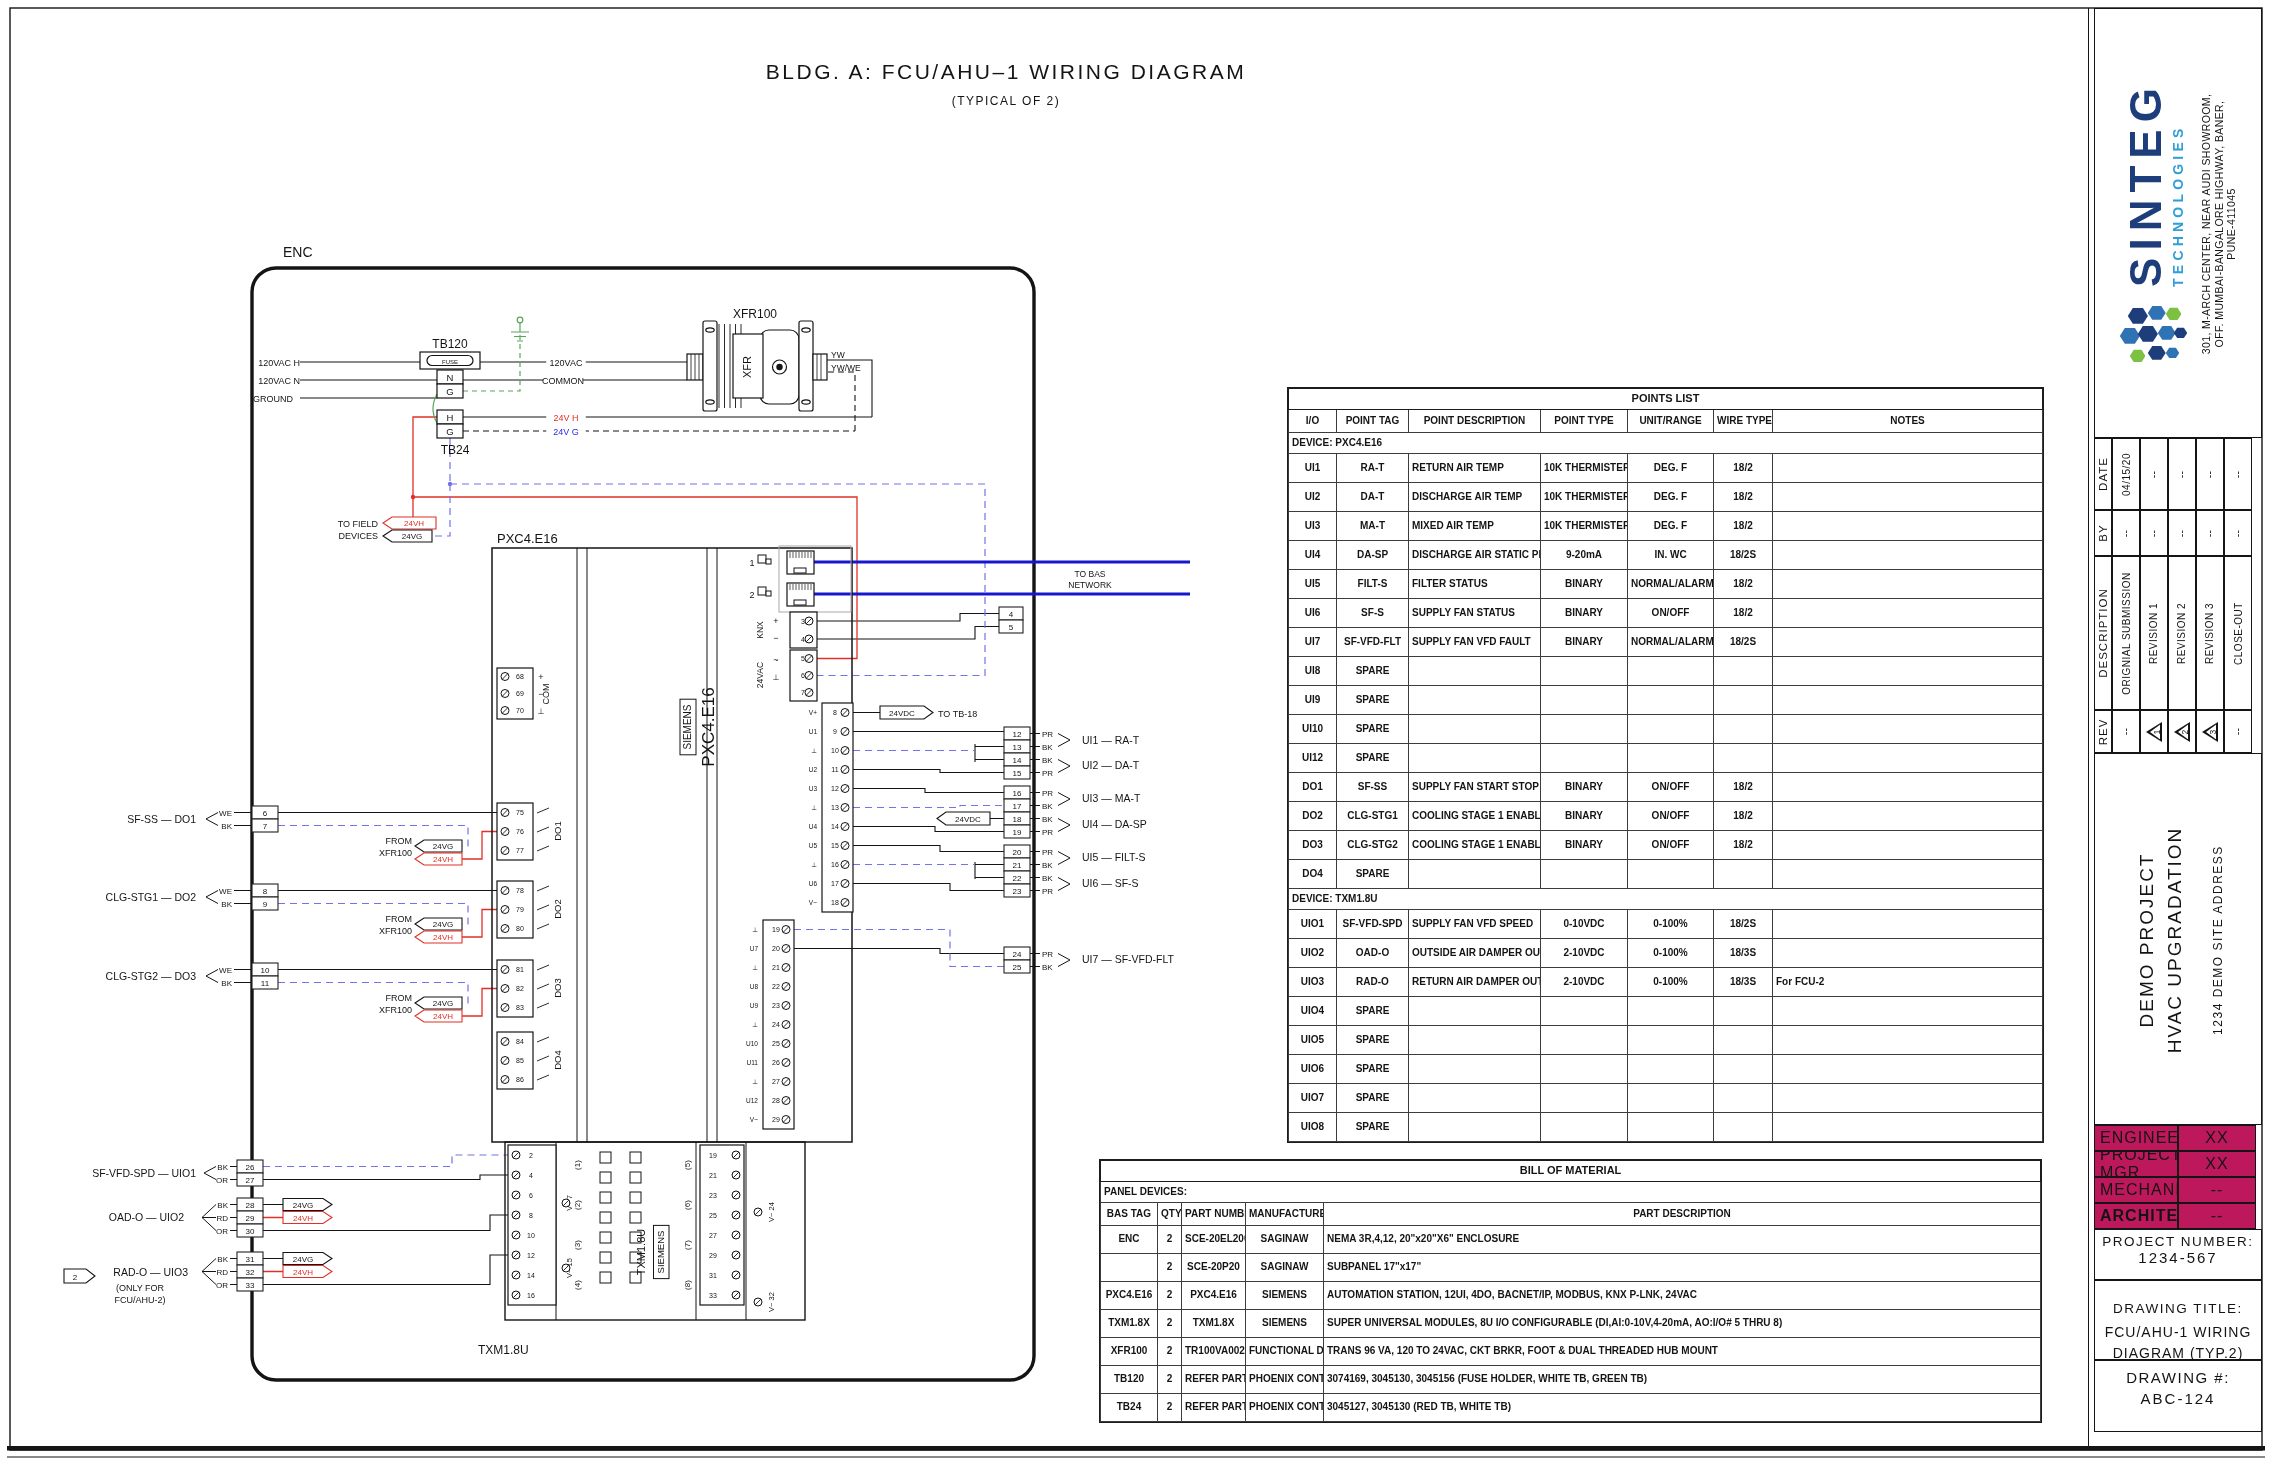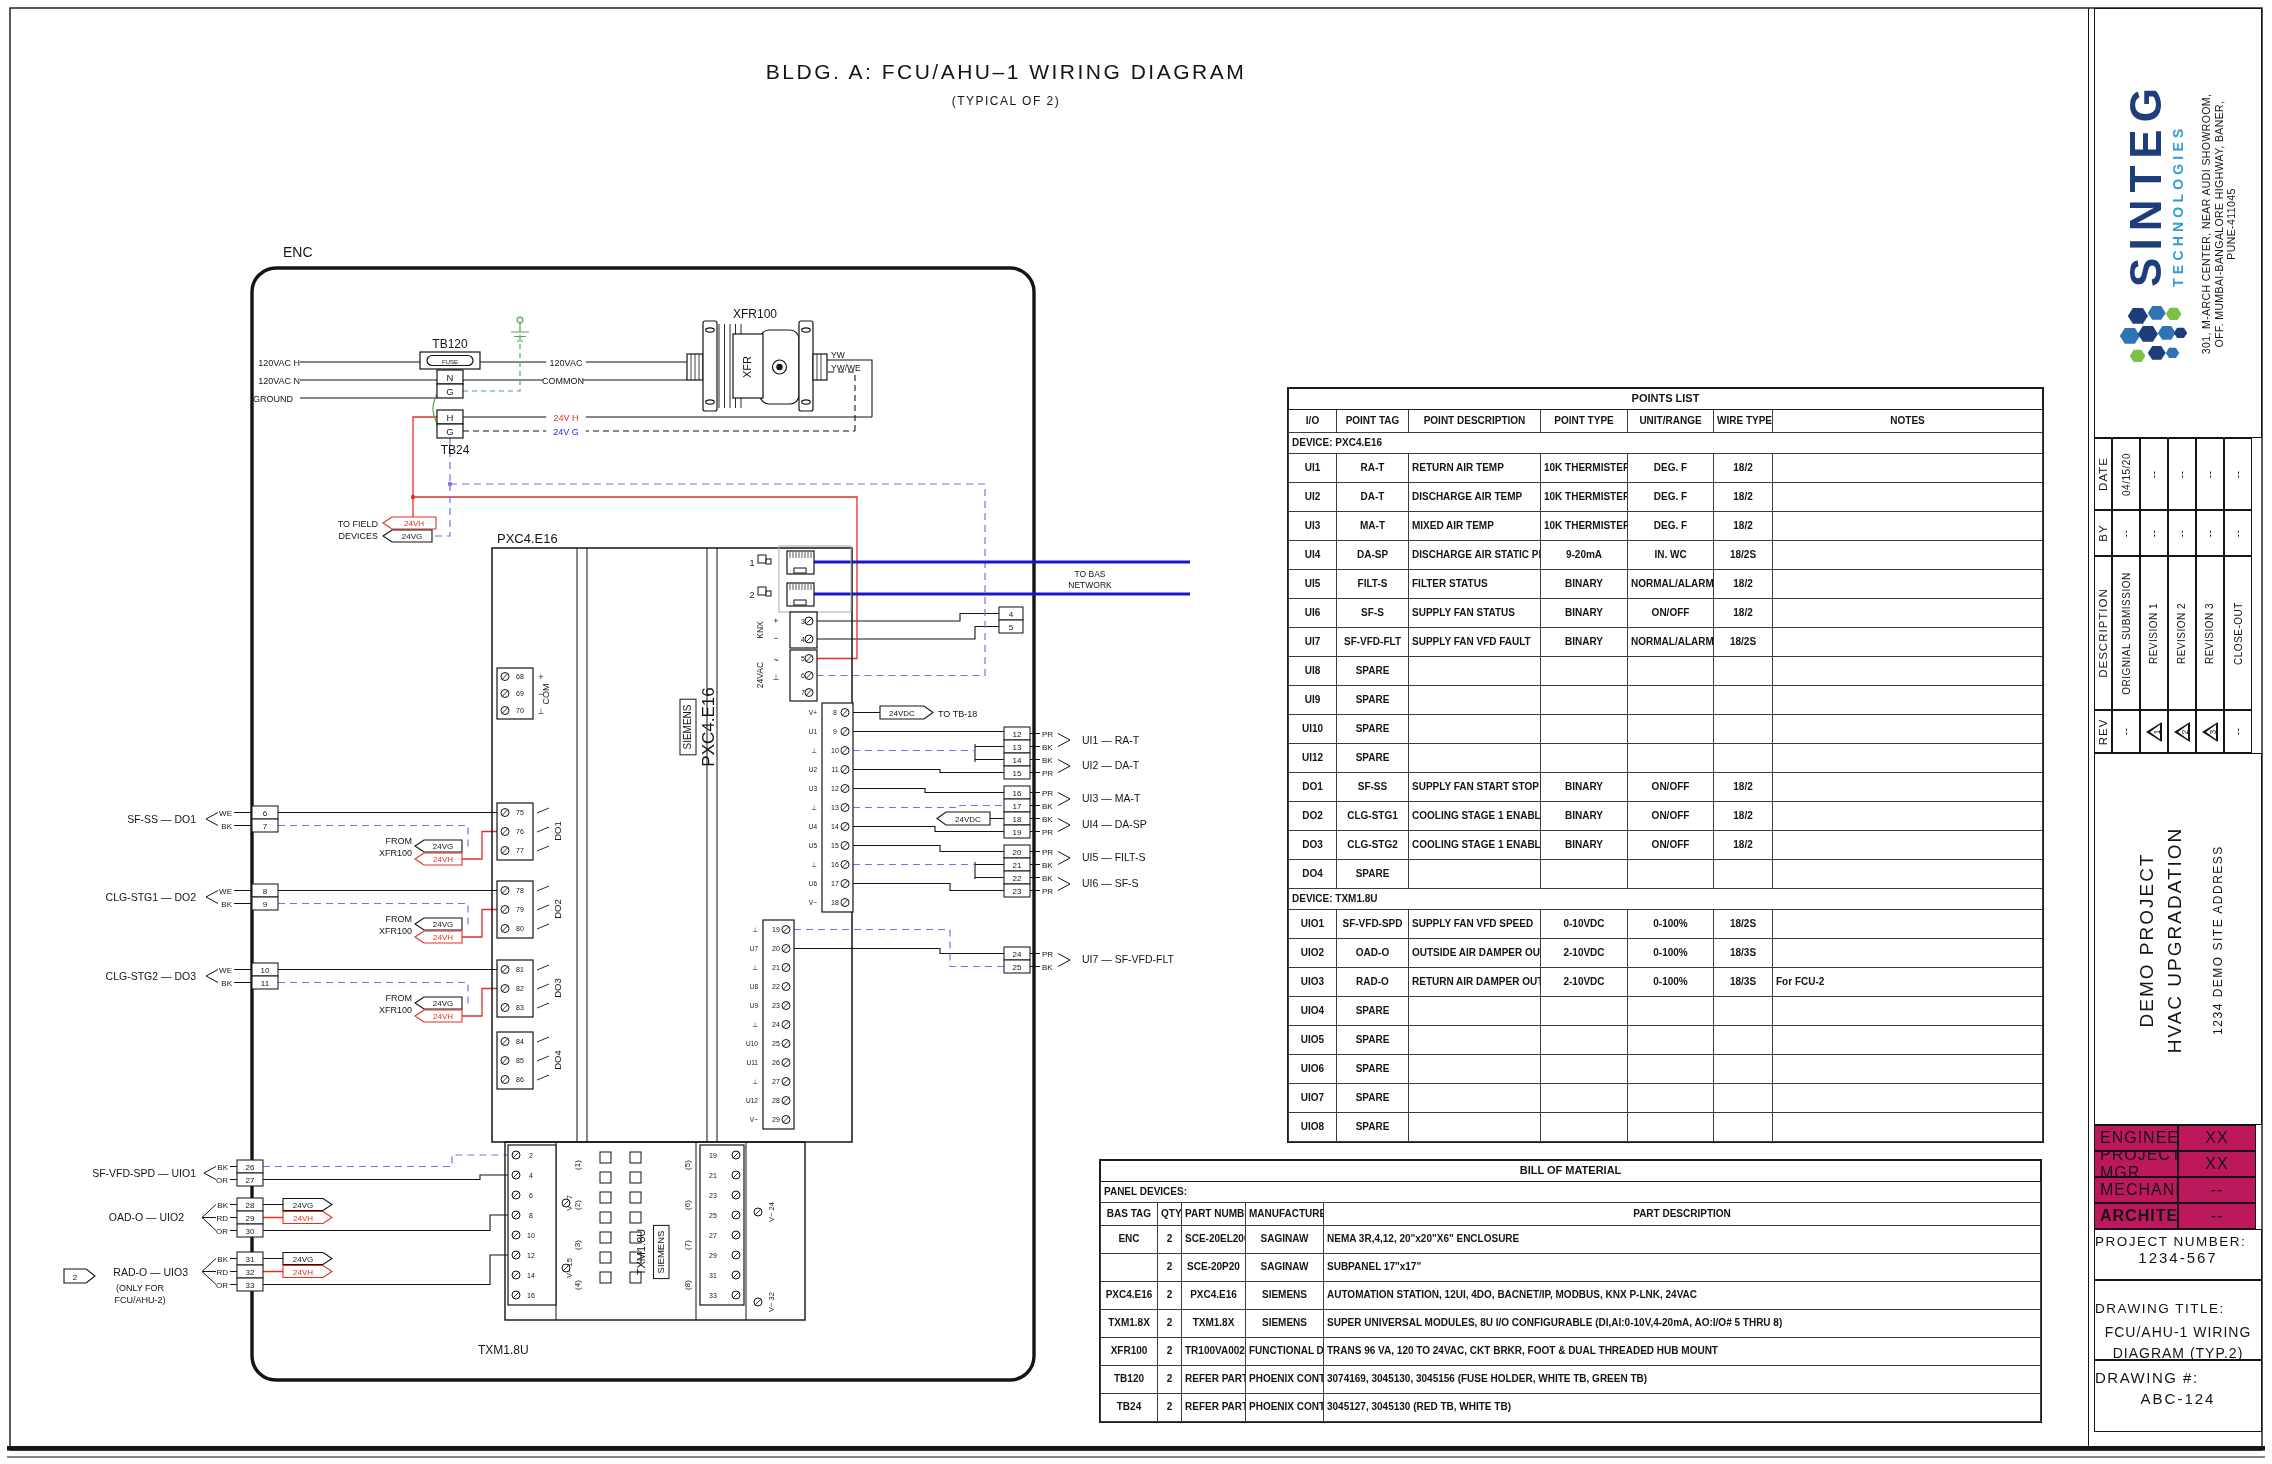--- a/index.html
+++ b/index.html
@@ -25,21 +25,21 @@
        align-items:center;justify-content:center}
   #rev-grid{display:grid}
   #rev-grid .rc{border:1px solid #151515;display:flex;align-items:center;justify-content:center;
                 overflow:hidden;background:#fff}
   #rev-grid .rc span{transform:rotate(-90deg);white-space:nowrap;font-size:10px;letter-spacing:.5px}
   #rev-grid .rc.fl span{font-size:11.5px;letter-spacing:1px}
   #people-grid{display:grid}
   #people-grid .pc{border:1.4px solid #151515;display:flex;align-items:center;
                    font-size:16px;letter-spacing:1px;padding-left:5px;background:#be185d;overflow:hidden}
   #people-grid .pc.val{justify-content:center;padding-left:0}
-  .tbl-label{font-size:13.5px;letter-spacing:1.5px;white-space:nowrap}
+  .tbl-label{font-size:13.5px;letter-spacing:1.5px;text-align:center;white-space:nowrap}
   .tbl-big{font-size:15px;letter-spacing:2px;text-align:center;white-space:nowrap}
   .tri{position:relative;width:20px;height:16px;display:flex;align-items:flex-end;
        justify-content:center;transform:rotate(-90deg)}
   .tri:before{content:"";position:absolute;inset:0;background:#151515;
               clip-path:polygon(50% 0,100% 100%,0 100%)}
   .tri:after{content:"";position:absolute;left:2.5px;right:2.5px;top:4px;bottom:1.8px;background:#fff;
              clip-path:polygon(50% 0,100% 100%,0 100%)}
   .tri b{position:relative;z-index:1;font-size:8.5px;font-weight:normal;line-height:9px}
   .hexwrap{position:relative;width:66px;height:70px;flex:none}
   .hex{position:absolute;clip-path:polygon(50% 0,93.3% 25%,93.3% 75%,50% 100%,6.7% 75%,6.7% 25%)}

